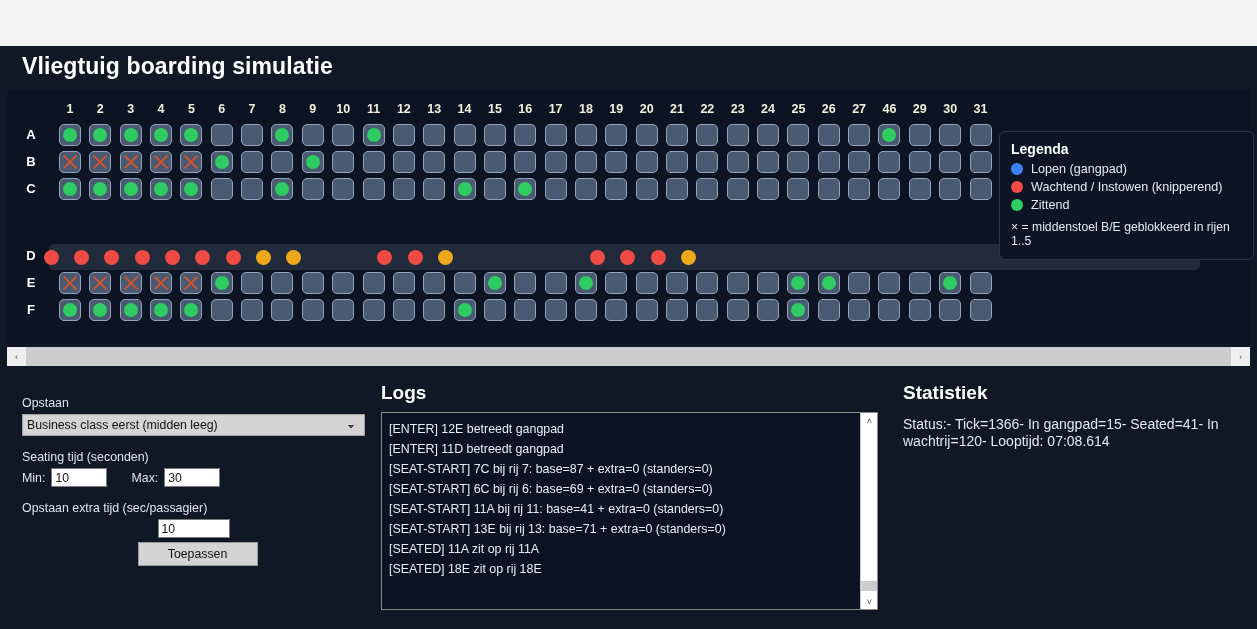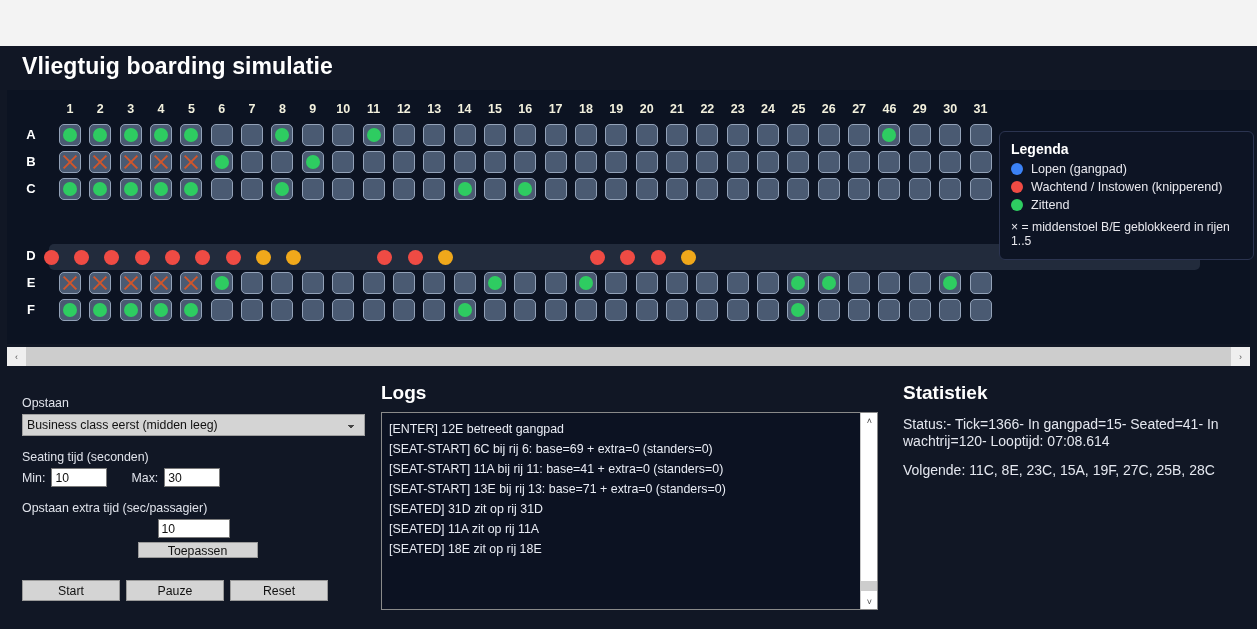--- a/index.html
+++ b/index.html
@@ -208,21 +208,21 @@
     height: 19px; width: 56px;
     font-size: 12.2px; font-family: "Liberation Sans", sans-serif;
     padding: 0 3px;
   }
   input.num.extra { width: 72px; }
   .center-row { display: flex; justify-content: center; margin-top: 4px; width: 343px; }
   .btn {
     background: #d4d4d4; color: #111;
     border: 1px solid #9a9a9a;
     font-size: 12.3px; font-family: "Liberation Sans", sans-serif;
-    height: 16px;
+    height: 24px;
   }
   .btn.apply { width: 120px; margin-left: 8px; }
   .actions { display: flex; gap: 6px; margin-top: 22px; }
   .btn.action { width: 98px; height: 21px; }
 
   
   .logs { position: absolute; left: 381px; top: 12px; width: 500px; }
   .logbox {
     margin-top: 8px;
     width: 497px; height: 198px;
@@ -663,48 +663,43 @@
         </div>
 
         <div class="p-label">Opstaan extra tijd (sec/passagier)</div>
         <div class="center-row">
           <input class="num extra" value="10" style="">
         </div>
         <div class="center-row">
           <button class="btn apply">Toepassen</button>
         </div>
 
-        <div class="actions">
-          <button class="btn action">Start</button>
-          <button class="btn action">Pauze</button>
-          <button class="btn action">Reset</button>
-        </div>
       </div>
 
       <div class="logs">
         <h2 class="panel-title">Logs</h2>
         <div class="logbox">
           <div class="loglist" id="loglist">
               <div class="logline">[ENTER] 12E betreedt gangpad</div>
+              <div class="logline">[ENTER] 11D betreedt gangpad</div>
+              <div class="logline">[SEAT-START] 7C bij rij 7: base=87 + extra=0 (standers=0)</div>
               <div class="logline">[SEAT-START] 6C bij rij 6: base=69 + extra=0 (standers=0)</div>
               <div class="logline">[SEAT-START] 11A bij rij 11: base=41 + extra=0 (standers=0)</div>
               <div class="logline">[SEAT-START] 13E bij rij 13: base=71 + extra=0 (standers=0)</div>
-              <div class="logline">[SEATED] 31D zit op rij 31D</div>
               <div class="logline">[SEATED] 11A zit op rij 11A</div>
               <div class="logline">[SEATED] 18E zit op rij 18E</div>
             </div>
           <div class="logscroll">
             <div class="ls-arrow">˄</div>
             <div class="ls-thumb"></div>
             <div class="ls-arrow bot">˅</div>
           </div>
         </div>
       </div>
 
       <div class="stats">
         <h2 class="panel-title">Statistiek</h2>
         <div class="stat-line">Status:- Tick=1366- In gangpad=15- Seated=41- In wachtrij=120- Looptijd: 07:08.614</div>
-        <div class="stat-line">Volgende: 11C, 8E, 23C, 15A, 19F, 27C, 25B, 28C</div>
       </div>
 
     </div>
   </div>
 </div>
 
 </body></html>

